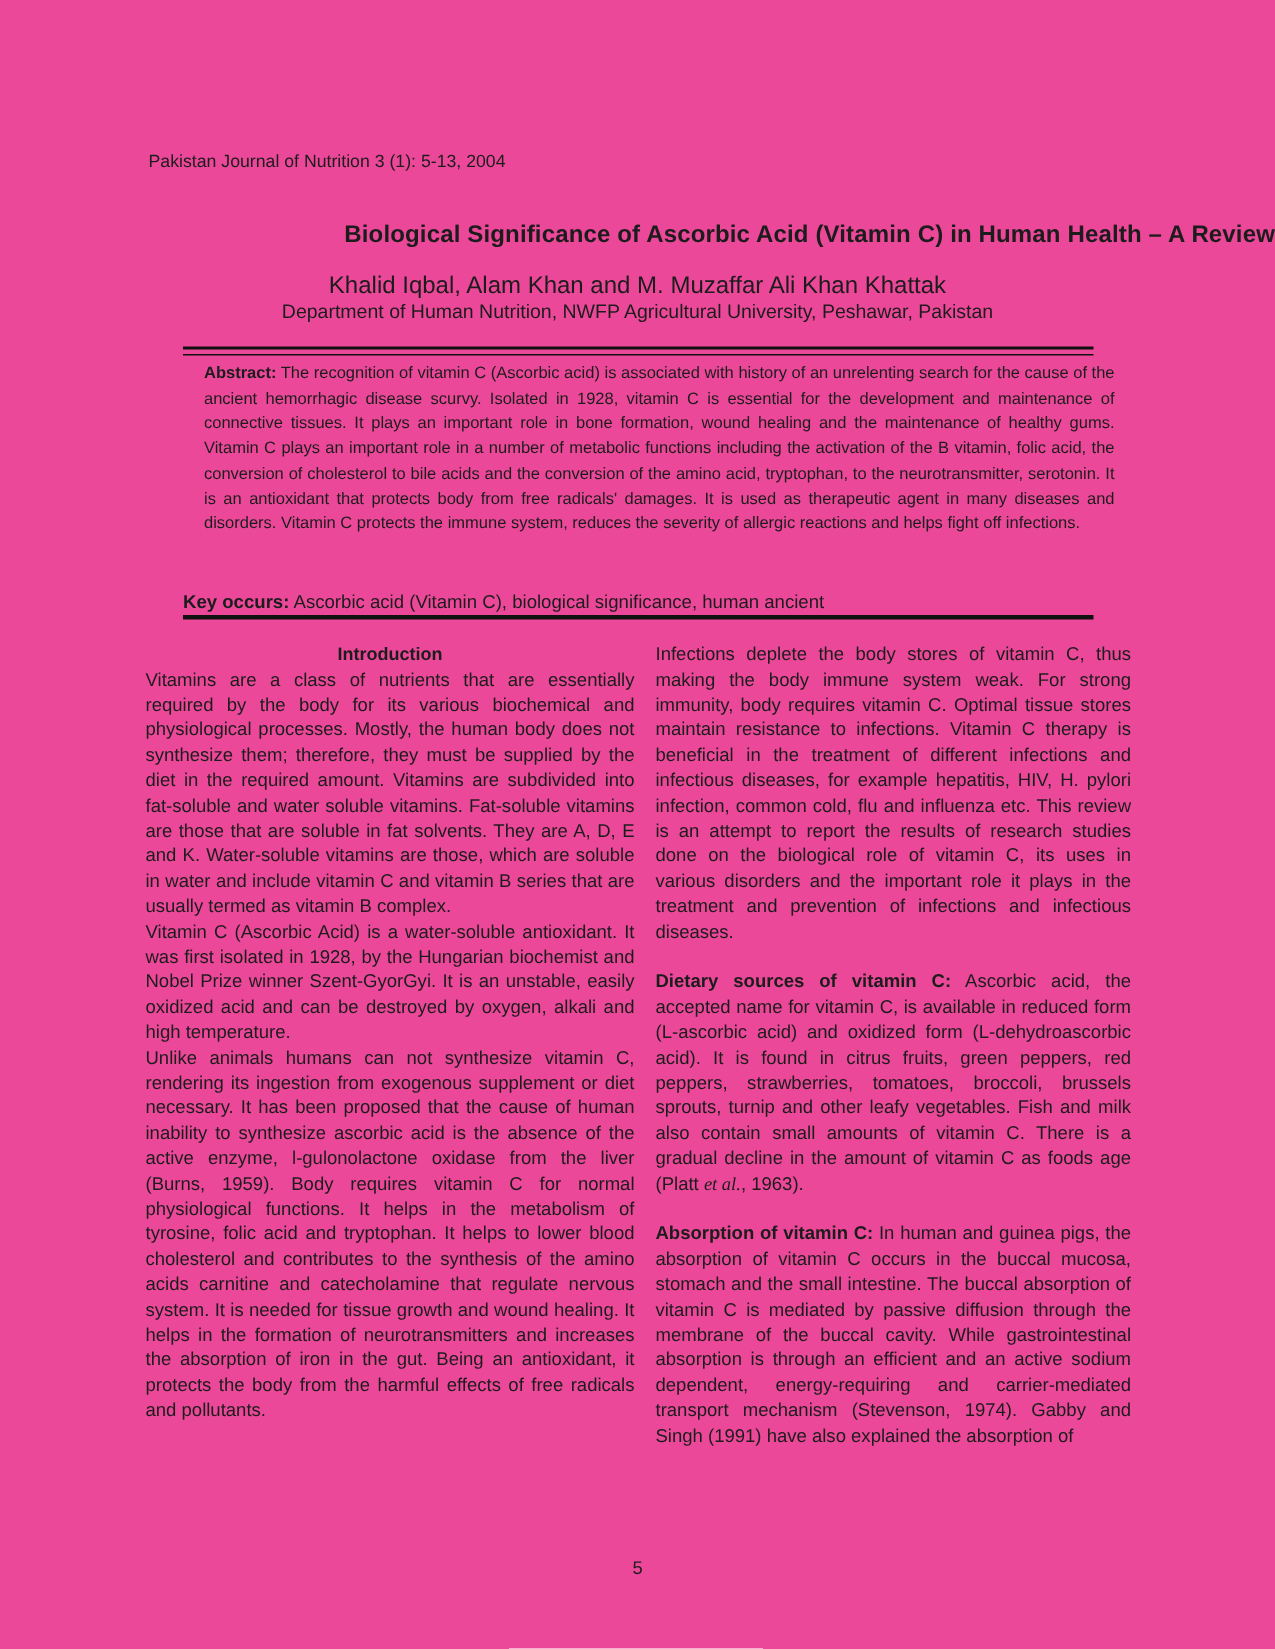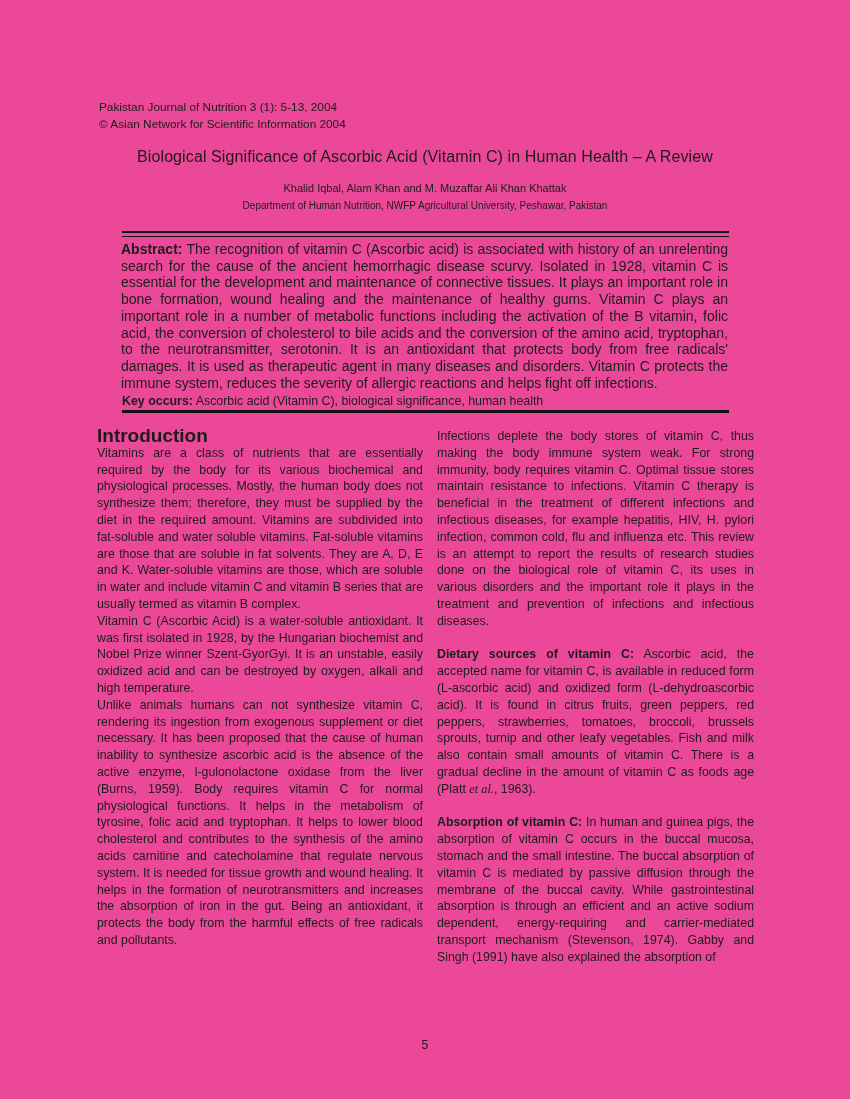--- a/index.html
+++ b/index.html
@@ -17,56 +17,56 @@
     left: 99px;
     top: 99px;
     font-size: 11.8px;
     line-height: 16.5px;
   }
   .paper-title {
     position: absolute;
     left: 0;
     top: 148px;
     width: 850px;
-    text-align: center;
+    text-align: right;
     font-size: 16px;
-    font-weight: normal;
+    font-weight: bold;
     letter-spacing: 0.1px;
   }
   .authors-line {
     position: absolute;
     left: 0;
     top: 182px;
     width: 850px;
     text-align: center;
-    font-size: 11px;
+    font-size: 16px;
   }
   .affiliation-line {
     position: absolute;
     left: 0;
     top: 200px;
     width: 850px;
     text-align: center;
-    font-size: 10px;
+    font-size: 13px;
   }
   .rule-top {
     position: absolute;
     left: 122px;
     top: 231px;
     width: 607px;
     height: 3px;
     border-top: 2px solid #111;
     border-bottom: 1.5px solid #111;
   }
   .abstract-block {
     position: absolute;
-    left: 121px;
+    left: 136px;
     top: 241px;
     width: 607px;
-    font-size: 14px;
+    font-size: 11px;
     line-height: 16.7px;
     text-align: justify;
   }
   .keywords-line {
     position: absolute;
     left: 122px;
     top: 394px;
     width: 607px;
     font-size: 12.4px;
   }
@@ -83,59 +83,58 @@
     top: 428px;
     font-size: 12.35px;
     line-height: 16.8px;
     text-align: justify;
   }
   .column-left  { left: 97px;  width: 326px; }
   .column-right { left: 437px; width: 317px; }
   .column p { margin: 0; }
   .column p.gap-before { margin-top: 16.8px; }
   .section-heading {
-    font-size: 19px;
+    font-size: 12px;
     font-weight: bold;
     margin: 0;
-    text-align: left;
+    text-align: center;
   }
   .inline-heading { font-weight: bold; }
   .etal { font-style: italic; font-family: Liberation Serif, serif; }
   .page-number {
     position: absolute;
     left: 0;
     top: 1038px;
     width: 850px;
     text-align: center;
     font-size: 12.2px;
   }
 </style>
 </head>
 <body>
 
 <div class="page">
 
   <div class="header-meta">
     <div>Pakistan Journal of Nutrition 3 (1): 5-13, 2004</div>
-    <div>© Asian Network for Scientific Information 2004</div>
   </div>
 
   <div class="paper-title">Biological Significance of Ascorbic Acid (Vitamin C) in Human Health – A Review</div>
 
   <div class="authors-line">Khalid Iqbal, Alam Khan and M. Muzaffar Ali Khan Khattak</div>
   <div class="affiliation-line">Department of Human Nutrition, NWFP Agricultural University, Peshawar, Pakistan</div>
 
   <div class="rule-top"></div>
 
   <div class="abstract-block">
     <span class="inline-heading">Abstract:</span><span> The recognition of vitamin C (Ascorbic acid) is associated with history of an unrelenting search for the cause of the ancient hemorrhagic disease scurvy. Isolated in 1928, vitamin C is essential for the development and maintenance of connective tissues. It plays an important role in bone formation, wound healing and the maintenance of healthy gums. Vitamin C plays an important role in a number of metabolic functions including the activation of the B vitamin, folic acid, the conversion of cholesterol to bile acids and the conversion of the amino acid, tryptophan, to the neurotransmitter, serotonin. It is an antioxidant that protects body from free radicals' damages. It is used as therapeutic agent in many diseases and disorders. Vitamin C protects the immune system, reduces the severity of allergic reactions and helps fight off infections.</span>
   </div>
 
   <div class="keywords-line">
-    <span class="inline-heading">Key occurs:</span><span> Ascorbic acid (Vitamin C), biological significance, human health</span>
+    <span class="inline-heading">Key occurs:</span><span> Ascorbic acid (Vitamin C), biological significance, human ancient</span>
   </div>
 
   <div class="rule-bottom"></div>
 
   <div class="column column-left">
     <p class="section-heading">Introduction</p>
     <p>Vitamins are a class of nutrients that are essentially required by the body for its various biochemical and physiological processes. Mostly, the human body does not synthesize them; therefore, they must be supplied by the diet in the required amount. Vitamins are subdivided into fat-soluble and water soluble vitamins. Fat-soluble vitamins are those that are soluble in fat solvents. They are A, D, E and K. Water-soluble vitamins are those, which are soluble in water and include vitamin C and vitamin B series that are usually termed as vitamin B complex.</p>
     <p>Vitamin C (Ascorbic Acid) is a water-soluble antioxidant. It was first isolated in 1928, by the Hungarian biochemist and Nobel Prize winner Szent-GyorGyi. It is an unstable, easily oxidized acid and can be destroyed by oxygen, alkali and high temperature.</p>
     <p>Unlike animals humans can not synthesize vitamin C, rendering its ingestion from exogenous supplement or diet necessary. It has been proposed that the cause of human inability to synthesize ascorbic acid is the absence of the active enzyme, l-gulonolactone oxidase from the liver (Burns, 1959). Body requires vitamin C for normal physiological functions. It helps in the metabolism of tyrosine, folic acid and tryptophan. It helps to lower blood cholesterol and contributes to the synthesis of the amino acids carnitine and catecholamine that regulate nervous system. It is needed for tissue growth and wound healing. It helps in the formation of neurotransmitters and increases the absorption of iron in the gut. Being an antioxidant, it protects the body from the harmful effects of free radicals and pollutants.</p>
   </div>

